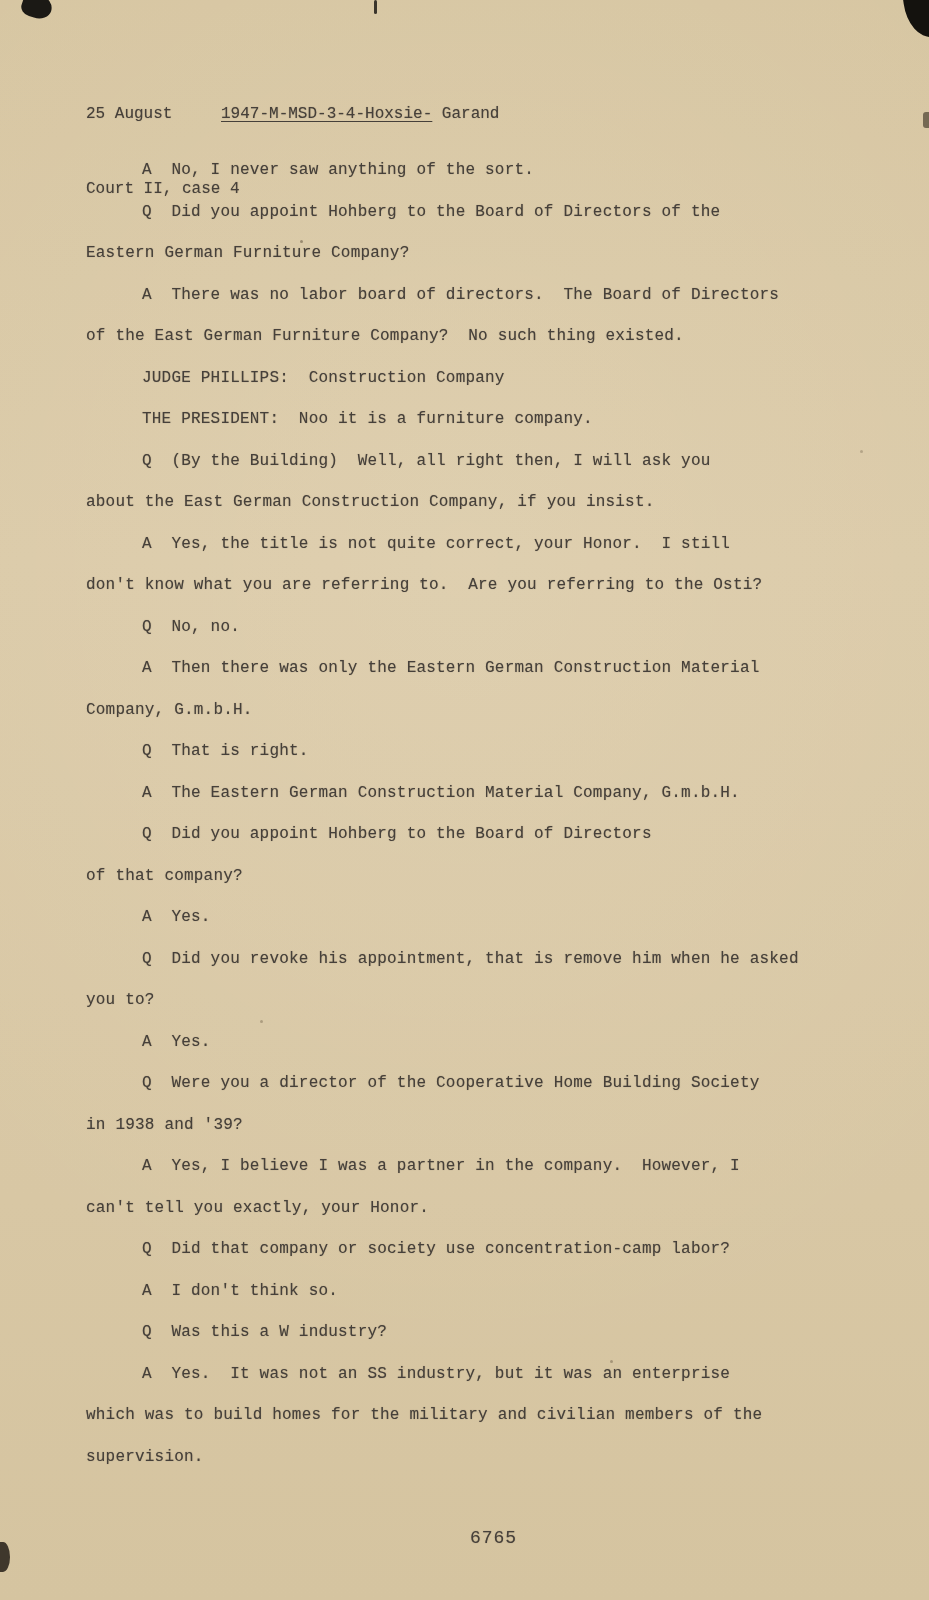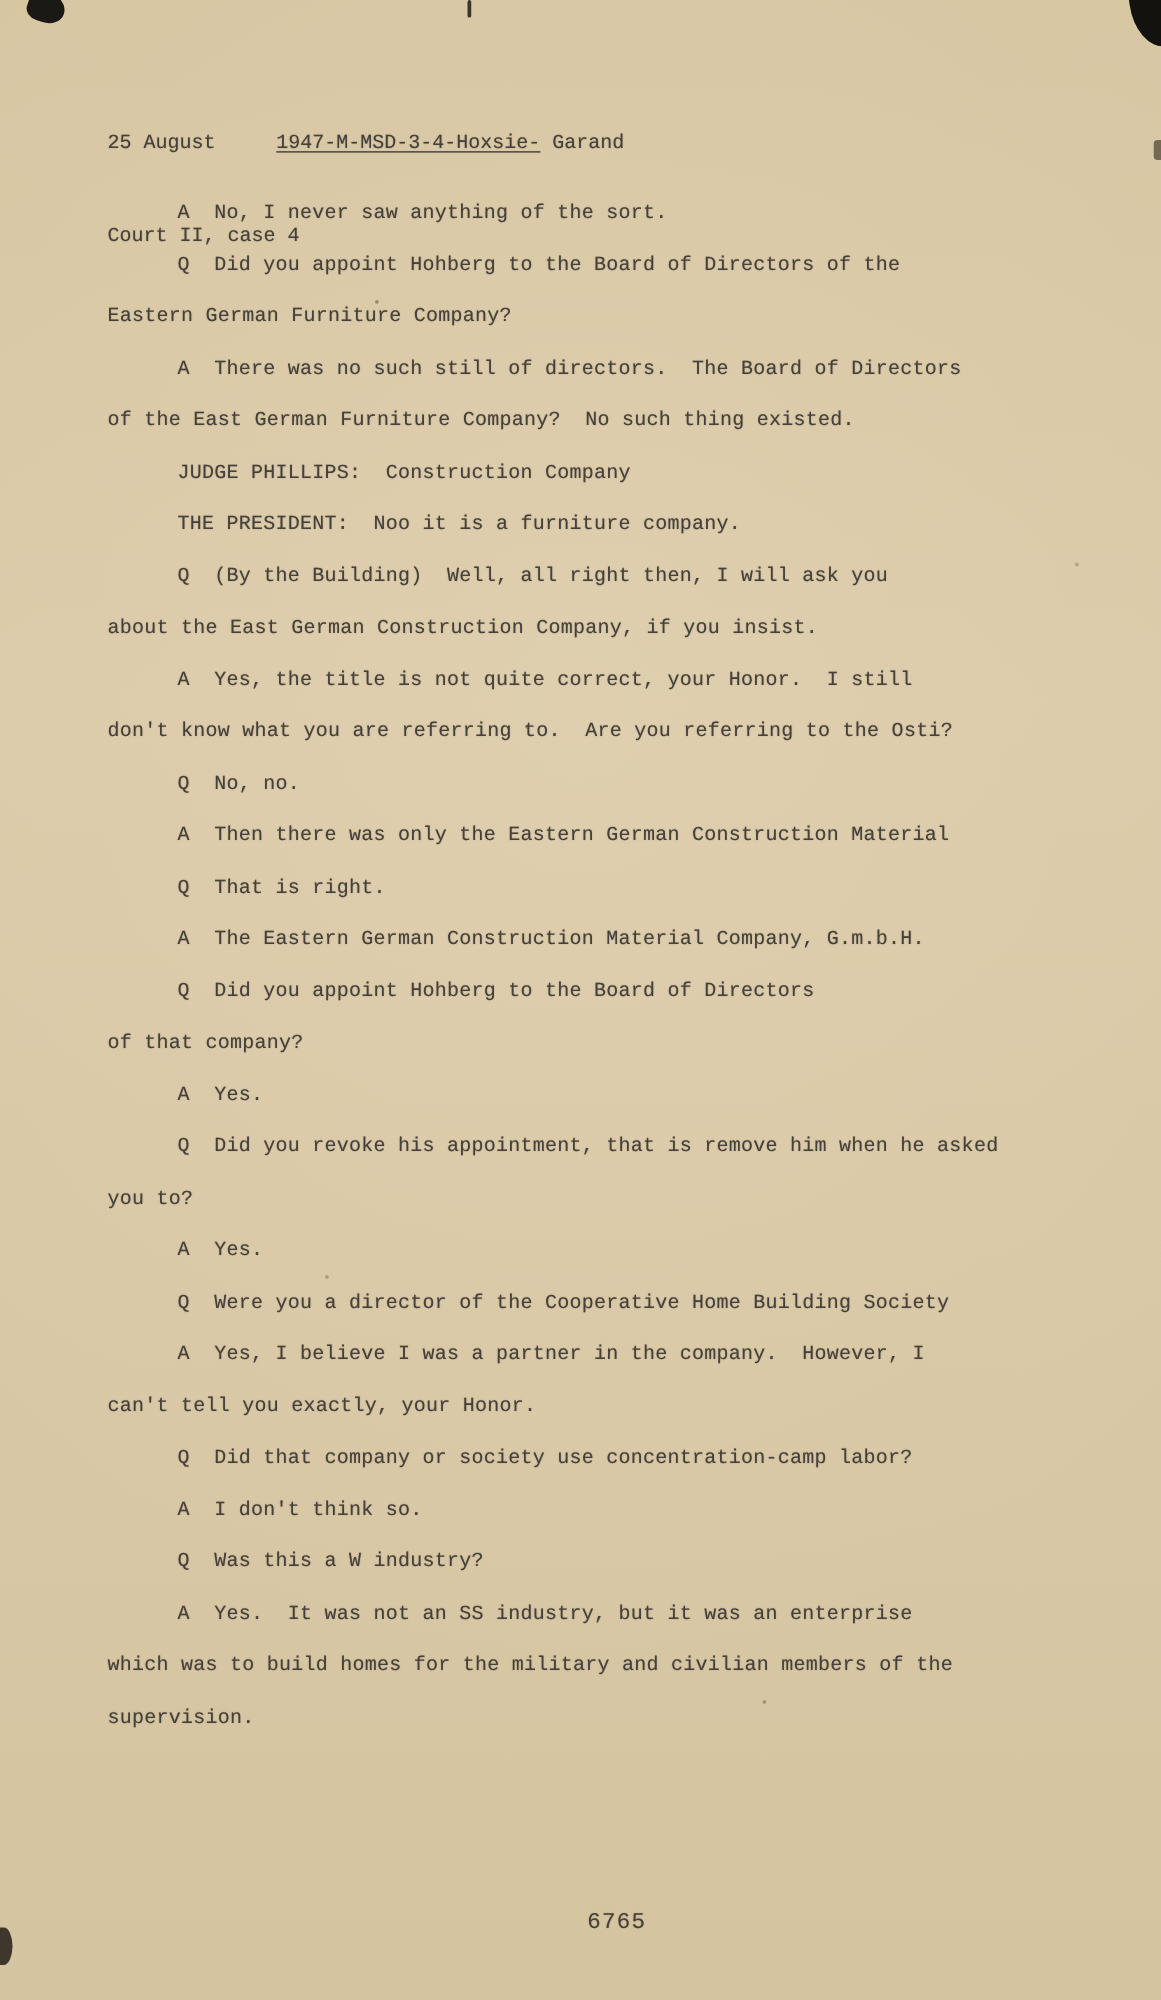--- a/index.html
+++ b/index.html
@@ -106,39 +106,41 @@
 
   <div class="header">
     <div><span>25 August </span><span class="underlined">1947-M-MSD-3-4-Hoxsie-</span><span> Garand</span></div>
     <div>Court II, case 4</div>
   </div>
 
   <div class="body-block">
       <div class="line indent">A  No, I never saw anything of the sort.</div>
       <div class="line indent">Q  Did you appoint Hohberg to the Board of Directors of the</div>
       <div class="line">Eastern German Furniture Company?</div>
-      <div class="line indent">A  There was no such still of directors.  The Board of Directors</div>
+      <div class="line indent">A  There was no labor board of directors.  The Board of Directors</div>
       <div class="line">of the East German Furniture Company?  No such thing existed.</div>
       <div class="line indent">JUDGE PHILLIPS:  Construction Company</div>
       <div class="line indent">THE PRESIDENT:  Noo it is a furniture company.</div>
       <div class="line indent">Q  (By the Building)  Well, all right then, I will ask you</div>
       <div class="line">about the East German Construction Company, if you insist.</div>
       <div class="line indent">A  Yes, the title is not quite correct, your Honor.  I still</div>
       <div class="line">don't know what you are referring to.  Are you referring to the Osti?</div>
       <div class="line indent">Q  No, no.</div>
       <div class="line indent">A  Then there was only the Eastern German Construction Material</div>
+      <div class="line">Company, G.m.b.H.</div>
       <div class="line indent">Q  That is right.</div>
       <div class="line indent">A  The Eastern German Construction Material Company, G.m.b.H.</div>
       <div class="line indent">Q  Did you appoint Hohberg to the Board of Directors</div>
       <div class="line">of that company?</div>
       <div class="line indent">A  Yes.</div>
       <div class="line indent">Q  Did you revoke his appointment, that is remove him when he asked</div>
       <div class="line">you to?</div>
       <div class="line indent">A  Yes.</div>
       <div class="line indent">Q  Were you a director of the Cooperative Home Building Society</div>
+      <div class="line">in 1938 and '39?</div>
       <div class="line indent">A  Yes, I believe I was a partner in the company.  However, I</div>
       <div class="line">can't tell you exactly, your Honor.</div>
       <div class="line indent">Q  Did that company or society use concentration-camp labor?</div>
       <div class="line indent">A  I don't think so.</div>
       <div class="line indent">Q  Was this a W industry?</div>
       <div class="line indent">A  Yes.  It was not an SS industry, but it was an enterprise</div>
       <div class="line">which was to build homes for the military and civilian members of the</div>
       <div class="line">supervision.</div>
     </div>
 

